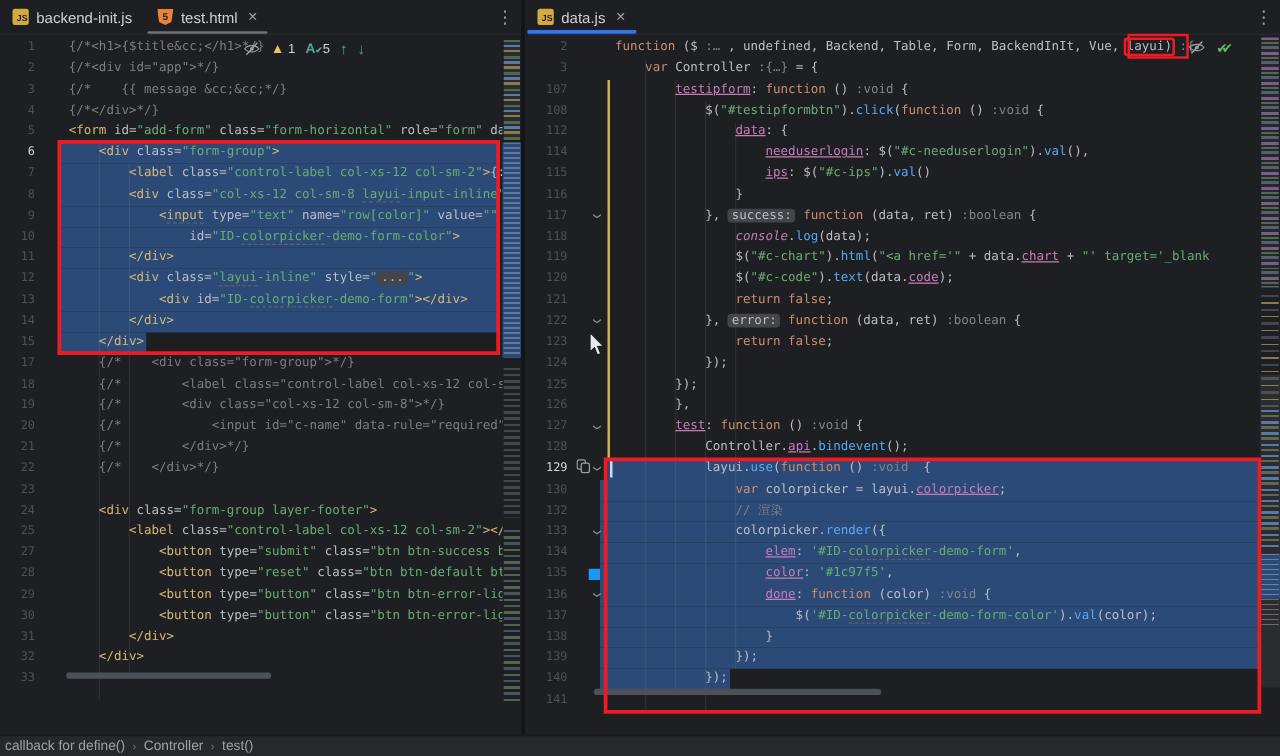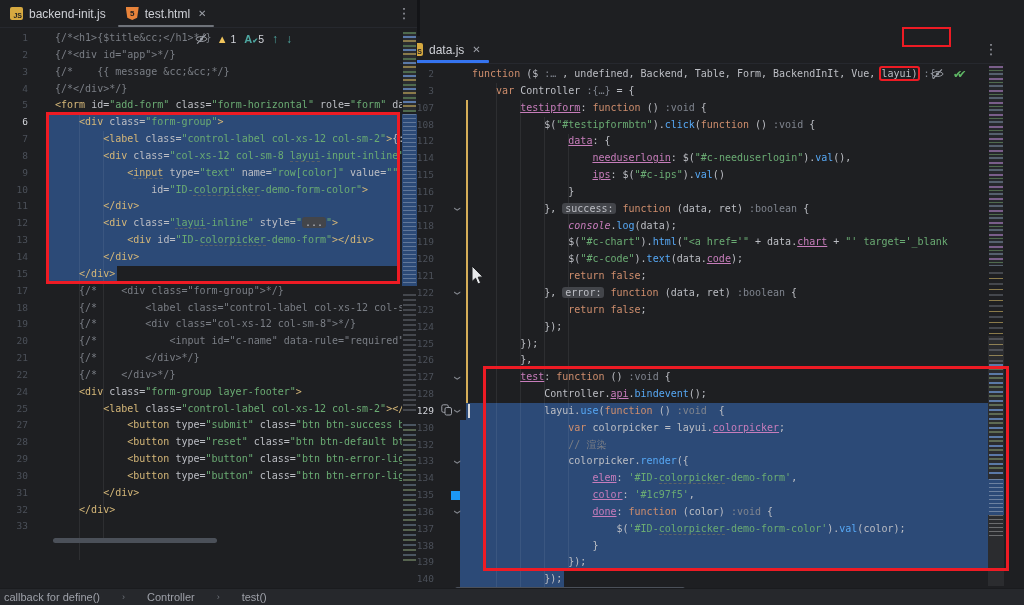--- a/index.html
+++ b/index.html
@@ -4,21 +4,21 @@
 <style>
   * { margin:0; padding:0; box-sizing:border-box; }
   html,body { background:#101114; }
   .app {
     position:relative; width:1024px; height:605px; overflow:hidden;
     background:#1e1f22; font-family:"Liberation Sans", sans-serif;
   }
   
   .pane { position:absolute; top:0; bottom:17px; overflow:hidden; background:#1e1f22; }
   .pane-left  { left:0;   width:417px; }
-  .pane-right { left:400px; width:604px;margin-top:36px; }
+  .pane-right { left:420px; width:604px; }
   .splitter   { position:absolute; top:0; bottom:17px; left:417px; width:3px; background:#131417; }
 
   
   .tabbar { position:absolute; top:0; left:0; right:0; height:28px; background:#1e1f22;
             border-bottom:1px solid #26282e; display:flex; align-items:stretch; }
   .tab { display:flex; align-items:center; gap:6px; padding:0 10px; position:relative;
          color:#ced0d6; font-size:12px; cursor:default; }
   .tab .underline { position:absolute; left:2px; right:2px; bottom:0; height:3px; border-radius:1px; }
   .tab .close { color:#9da0a8; font-size:10px; margin-left:2px; }
   .kebab { position:absolute; right:6px; top:5px; color:#9da0a8; font-size:14px; letter-spacing:0; }
@@ -82,21 +82,21 @@
 
   
   .redrect { position:absolute; border:3px solid #ee1b24; z-index:20; }
   .redrect2 { border-width:2px; }
 
   
   .statusbar { position:absolute; left:0; right:0; bottom:0; height:17px; background:#26282c;
                border-top:1px solid #1a1b1e; display:flex; align-items:center;
                font-size:11px; color:#9da0a8; z-index:10; }
   .statusbar .bc-left { width:420px; padding-left:12px; }
-  .statusbar .bc-right { padding-left:4px; display:flex; gap:22px; align-items:center; }
+  .statusbar .bc-right { padding-left:4px; display:flex; gap:6px; align-items:center; }
   .bc-sep { color:#6f737a; font-size:9px; }
 
   .cursor { position:absolute; z-index:60; }
 </style>
 </head>
 <body>
 
 <div class="app">
 
   <div class="pane pane-left">
@@ -203,20 +203,24 @@
         </div>
         <div class="row">
           <span class="ln">21</span>
           <pre class="code"><span class="c">    {/*        &lt;/div&gt;*/}</span></pre>
         </div>
         <div class="row">
           <span class="ln">22</span>
           <pre class="code"><span class="c">    {/*    &lt;/div&gt;*/}</span></pre>
         </div>
         <div class="row">
+          <span class="ln">23</span>
+          <pre class="code"></pre>
+        </div>
+        <div class="row">
           <span class="ln">24</span>
           <pre class="code"><span class="t">    &lt;div </span><span class="a">class=</span><span class="s">"form-group layer-footer"</span><span class="t">&gt;</span></pre>
         </div>
         <div class="row">
           <span class="ln">25</span>
           <pre class="code"><span class="t">        &lt;label </span><span class="a">class=</span><span class="s">"control-label col-xs-12 col-sm-2"</span><span class="t">&gt;&lt;/l</span></pre>
         </div>
         <div class="row">
           <span class="ln">27</span>
           <pre class="code"><span class="t">            &lt;button </span><span class="a">type=</span><span class="s">"submit"</span><span class="a"> class=</span><span class="s">"btn btn-success bt</span></pre>

